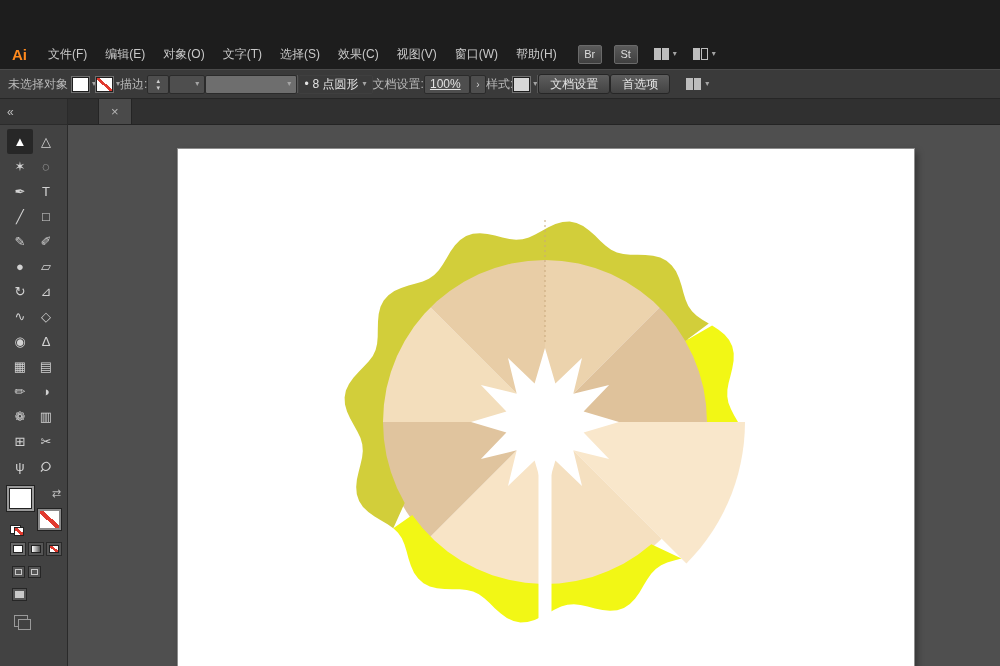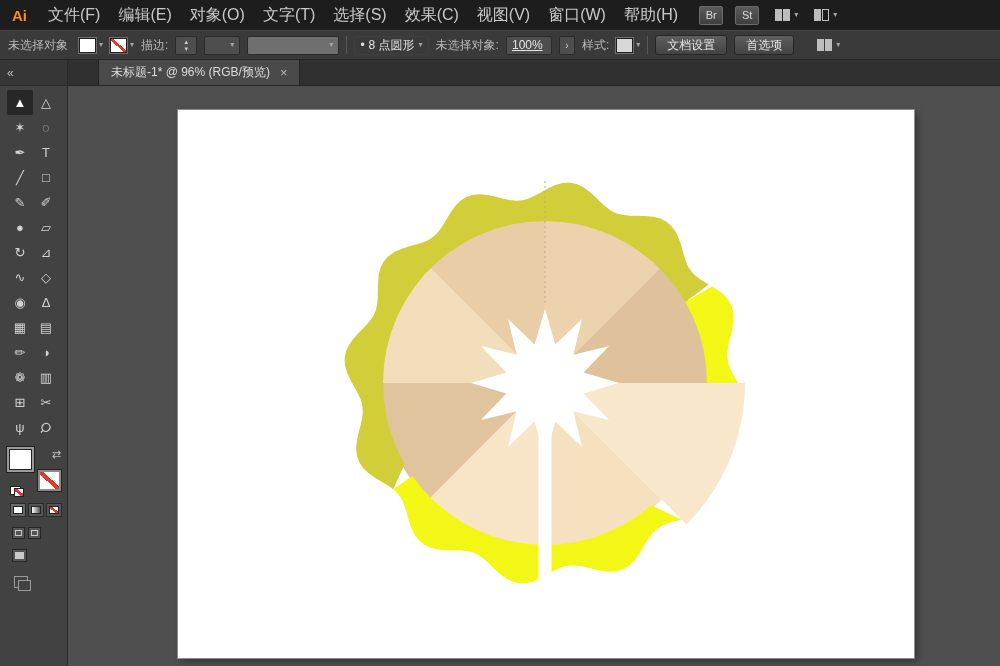--- a/index.html
+++ b/index.html
@@ -1,34 +1,34 @@
 <!DOCTYPE html>
 <html><head>
 <meta charset="utf-8">
 <style>
   *{margin:0;padding:0;box-sizing:border-box;}
   html,body{width:1000px;height:666px;overflow:hidden;background:#4d4d4d;
     font-family:"Liberation Sans","DejaVu Sans",sans-serif;}
   .app{width:1000px;height:666px;display:flex;flex-direction:column;background:#1d1d1d;}
 
   
-  .menubar{height:30px;background:#1d1d1d;display:flex;align-items:center;padding:0 10px;flex:0 0 auto;}
+  .menubar{height:30px;background:#1d1d1d;display:flex;align-items:center;padding:0 10px;flex:0 0 auto;margin-top:39px;}
   .logo{color:#ff8a1e;font-weight:bold;font-size:15px;margin:0 12px 0 2px;}
-  .menu-item{color:#c9c9c9;font-size:16px;padding:0 9px;line-height:30px;white-space:nowrap;cursor:default;}
+  .menu-item{color:#c9c9c9;font-size:12px;padding:0 9px;line-height:30px;white-space:nowrap;cursor:default;}
   .mb-btn{min-width:24px;height:19px;border:1px solid #6a6a6a;border-radius:2px;
     background:linear-gradient(#5a5a5a,#3f3f3f);color:#ddd;font-size:11px;
     display:flex;align-items:center;justify-content:center;margin-left:12px;padding:0 4px;}
   .mb-icongrp{display:flex;align-items:center;gap:4px;margin-left:16px;color:#c9c9c9;}
   .grid-icon{width:15px;height:12px;display:grid;grid-template-columns:1fr 1fr;gap:1px;}
   .grid-icon i{background:#bdbdbd;display:block;}
   .caret{font-size:8px;color:#a5a5a5;line-height:1;}
 
   
   .controlbar{height:30px;background:#3a3a3a;border-top:1px solid #4a4a4a;border-bottom:1px solid #262626;
-    display:flex;align-items:center;padding:0 8px;gap:7px;font-size:12px;color:#b9b9b9;flex:0 0 auto;white-space:nowrap;}
+    display:flex;align-items:center;padding:0 8px;font-size:12px;color:#b9b9b9;flex:0 0 auto;white-space:nowrap;}
   .swatch{width:17px;height:15px;background:#fff;border:1px solid #1f1f1f;box-shadow:0 0 0 1px #707070;}
   .swatch.none{background:linear-gradient(to top right,#fff 43%,#e03a2f 43% 57%,#fff 57%);}
   .swatch.style{background:#d7d7d7;}
   .swgrp{display:flex;align-items:center;gap:3px;}
   .well{height:19px;background:#4e4e4e;border:1px solid #2b2b2b;border-radius:2px;
     display:flex;align-items:center;gap:4px;padding:0 5px;color:#e3e3e3;}
   .well.disabled{background:#6e6e6e;color:#9c9c9c;min-width:92px;justify-content:flex-end;}
   .stepper{height:19px;width:22px;background:#4e4e4e;border:1px solid #2b2b2b;border-radius:2px;
     display:flex;flex-direction:column;align-items:center;justify-content:center;color:#cfcfcf;font-size:7px;line-height:7px;}
   .sep{width:1px;height:18px;background:#2c2c2c;border-right:1px solid #575757;}
@@ -141,21 +141,21 @@
     </span>
     <span class="well disabled">
       <span class="caret">▾</span>
     </span>
     <span class="sep"></span>
     <span class="well" style="background:transparent;border-color:#3f3f3f;">
       <span>•</span>
       <span>8 点圆形</span>
       <span class="caret">▾</span>
     </span>
-    <span>未选择对象:</span>
+    <span>文档设置:</span>
     <span class="well" style="width:46px;text-decoration:underline;">
       <span>100%</span>
     </span>
     <span class="mini-btn">
       <span>›</span>
     </span>
     <span>样式:</span>
     <span class="swgrp">
       <span class="swatch style"></span>
       <span class="caret">▾</span>
@@ -302,21 +302,20 @@
       <div class="editbar-row">
         <div class="editbar-btn">
             <i></i>
           </div>
       </div>
     </div>
 
     <div class="right-col">
       <div class="tabbar">
         <div class="tab">
-          <span>未标题-1* @ 96% (RGB/预览)</span>
           <span class="tab-close">×</span>
         </div>
       </div>
       <div class="canvas">
         <div class="artboard">
           <svg viewBox="0 0 736 548" xmlns="http://www.w3.org/2000/svg">
               <path d="M367.0,273.0 L367.0,108.0 L375.6,108.2 L384.2,108.9 L392.8,110.0 L401.3,111.6 L409.7,113.6 L418.0,116.1 L426.1,119.0 L434.1,122.3 L441.9,126.0 L449.5,130.1 L456.9,134.6 L464.0,139.5 L470.8,144.8 L477.4,150.4 L483.7,156.3 Z" fill="#ecd3ad"></path>
               <path d="M367.0,273.0 L483.7,156.3 L489.6,162.6 L495.2,169.2 L500.5,176.0 L505.4,183.1 L509.9,190.5 L514.0,198.1 L517.7,205.9 L521.0,213.9 L523.9,222.0 L526.4,230.3 L528.4,238.7 L530.0,247.2 L531.1,255.8 L531.8,264.4 L532.0,273.0 Z" fill="#dfc29b"></path>
               <path d="M367.0,273.0 L567.0,273.0 L566.7,283.5 L565.9,293.9 L564.5,304.3 L562.6,314.6 L560.2,324.8 L557.2,334.8 L553.7,344.7 L549.7,354.3 L545.2,363.8 L540.2,373.0 L534.7,381.9 L528.8,390.6 L522.4,398.9 L515.6,406.8 L508.4,414.4 Z" fill="#f9e7cb"></path>
               <path d="M367.0,273.0 L483.7,389.7 L477.4,395.6 L470.8,401.2 L464.0,406.5 L456.9,411.4 L449.5,415.9 L441.9,420.0 L434.1,423.7 L426.1,427.0 L418.0,429.9 L409.7,432.4 L401.3,434.4 L392.8,436.0 L384.2,437.1 L375.6,437.8 L367.0,438.0 Z" fill="#f5e0c0"></path>

